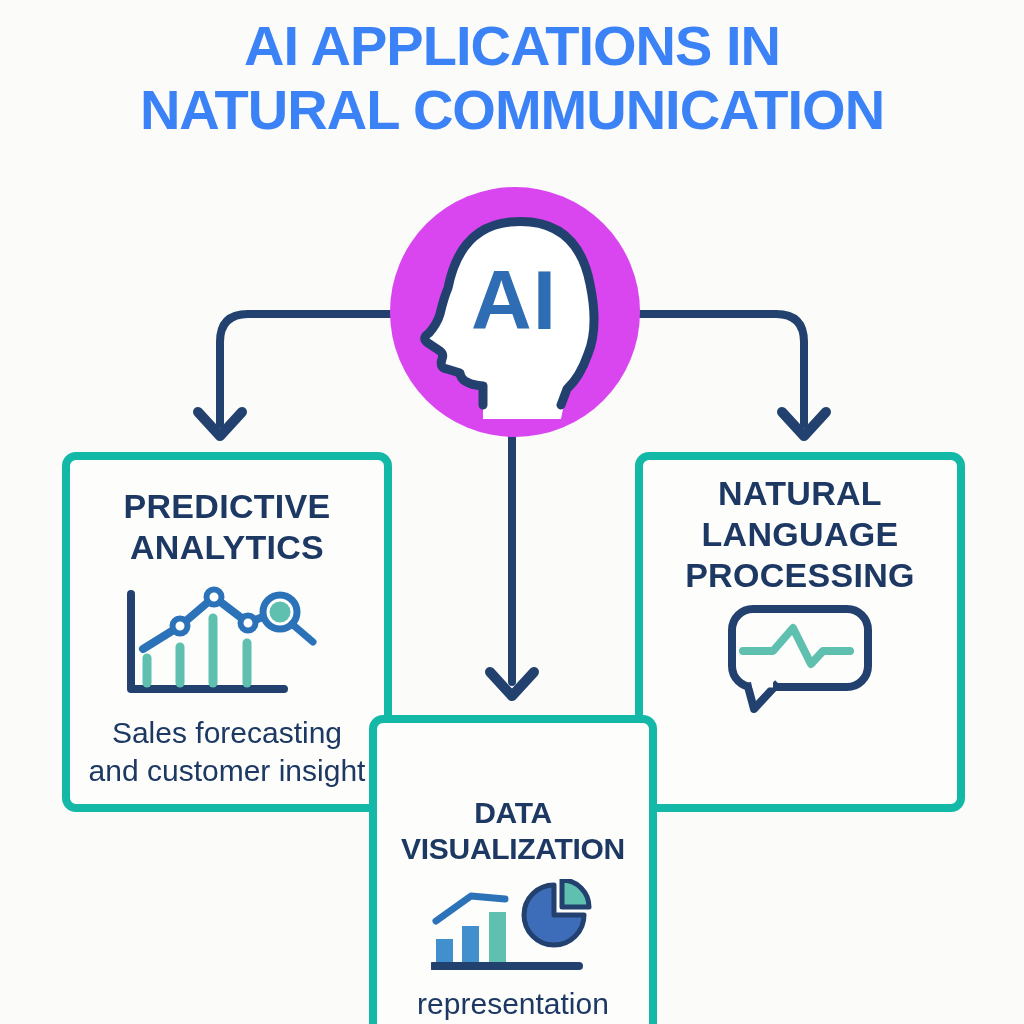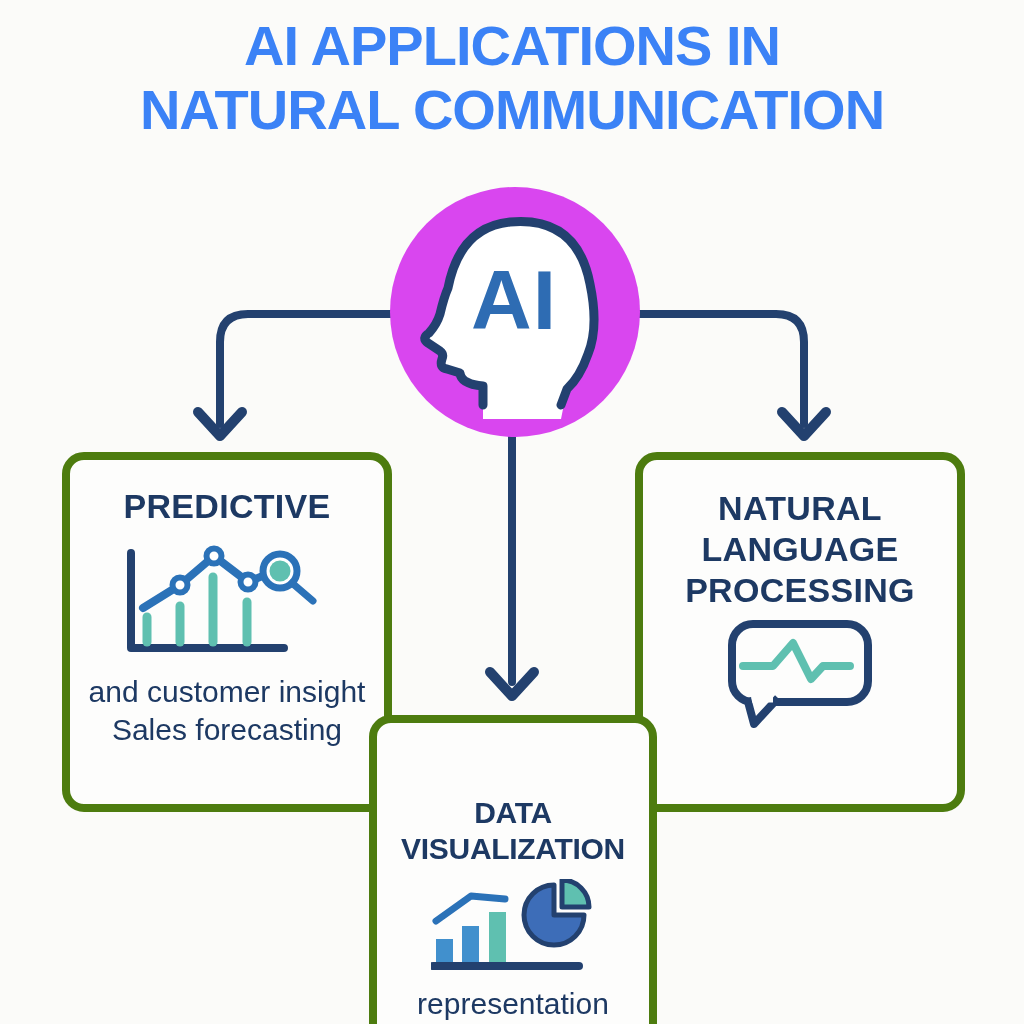--- a/index.html
+++ b/index.html
@@ -23,32 +23,32 @@
     border-radius:50%;background:#d946ef;z-index:2;
   }
   .ai-circle svg{display:block;}
   .ai-label{
     font-family:"Liberation Sans",sans-serif;font-weight:bold;
     letter-spacing:1px;
   }
   
   .card{
     position:absolute;box-sizing:border-box;
-    background:#fdfdfc;border:8px solid #4d7c0f;border-radius:22px;
+    background:#fdfdfc;border:8px solid #14b8a6;border-radius:14px;
     color:#1d3963;text-align:center;
   }
   .card h2{
     margin:0;font-size:34px;font-weight:bold;line-height:41px;letter-spacing:.3px;
   }
   .card h2 span, .card p span{display:block;}
   .card p{margin:0;font-size:30px;font-weight:normal;line-height:38px;}
   .card .icon{display:block;margin:0 auto;}
   .card-left{left:62px;top:452px;width:330px;height:360px;padding-top:26px;z-index:2;}
   .card-left .icon{margin-top:14px;margin-bottom:14px;}
-  .card-right{left:635px;top:452px;width:330px;height:360px;padding-top:28px;z-index:2;}
+  .card-right{left:635px;top:452px;width:330px;height:360px;padding-top:13px;z-index:2;}
   .card-right .icon{margin-top:8px;margin-bottom:6px;}
   .card-middle{left:369px;top:715px;width:288px;height:372px;padding-top:26px;z-index:3;}
   .card-middle h2{font-size:30px;line-height:36px;letter-spacing:-.3px;margin-top:46px;}
   .card-middle .icon{margin-top:12px;margin-bottom:14px;}
 </style>
 </head>
 <body>
 
 <div class="stage">
 
@@ -76,20 +76,21 @@
       <path fill="none" stroke="#23416f" stroke-width="9" stroke-linecap="round" stroke-linejoin="round" d="M 93,218 L 93,199 Q 71,197 70,186 L 57,182 Q 49,181 52,172 Q 54,167 50,164
                L 38,156 Q 31,151 39,146 Q 47,137 50,127 Q 54,110 58,101 Q 70,40 120,35
                Q 187,29 200,97 Q 209,140 198,167 Q 190,190 177,202 L 171,218"></path>
       <text class="ai-label" x="124" y="142" font-size="84" fill="#2e6cb3" text-anchor="middle">AI</text>
     </svg>
   </div>
 
   <section class="card card-left">
     <h2>
       <span>PREDICTIVE</span>
+      <span>ANALYTICS</span>
     </h2>
     <svg class="icon" width="200" height="118" viewBox="0 0 200 118">
       <g stroke="#23416f" stroke-width="8" fill="none" stroke-linecap="round" stroke-linejoin="round">
         <path d="M 4 12 V 107 H 157"></path>
       </g>
       <g stroke="#5fc0b0" stroke-width="9" stroke-linecap="round">
         <path d="M 20 76 V 101"></path>
         <path d="M 53 65 V 101"></path>
         <path d="M 86 36 V 101"></path>
         <path d="M 120 61 V 101"></path>
@@ -100,22 +101,22 @@
         <circle cx="87" cy="15" r="7.5" fill="#ffffff" stroke-width="6"></circle>
         <circle cx="121" cy="41" r="7.5" fill="#ffffff" stroke-width="6"></circle>
       </g>
       <g>
         <circle cx="153" cy="30" r="17" fill="#ffffff" stroke="#2b72b8" stroke-width="7"></circle>
         <circle cx="153" cy="30" r="10.5" fill="#5fc0b0"></circle>
         <path d="M 165 42 L 186 60" stroke="#2b72b8" stroke-width="7" stroke-linecap="round"></path>
       </g>
     </svg>
     <p>
+      <span>Sales forecasting</span>
       <span>and customer insight</span>
-      <span>Sales forecasting</span>
     </p>
   </section>
 
   <section class="card card-right">
     <h2>
       <span>NATURAL</span>
       <span>LANGUAGE</span>
       <span>PROCESSING</span>
     </h2>
     <svg class="icon" width="145" height="112" viewBox="0 0 145 112">

